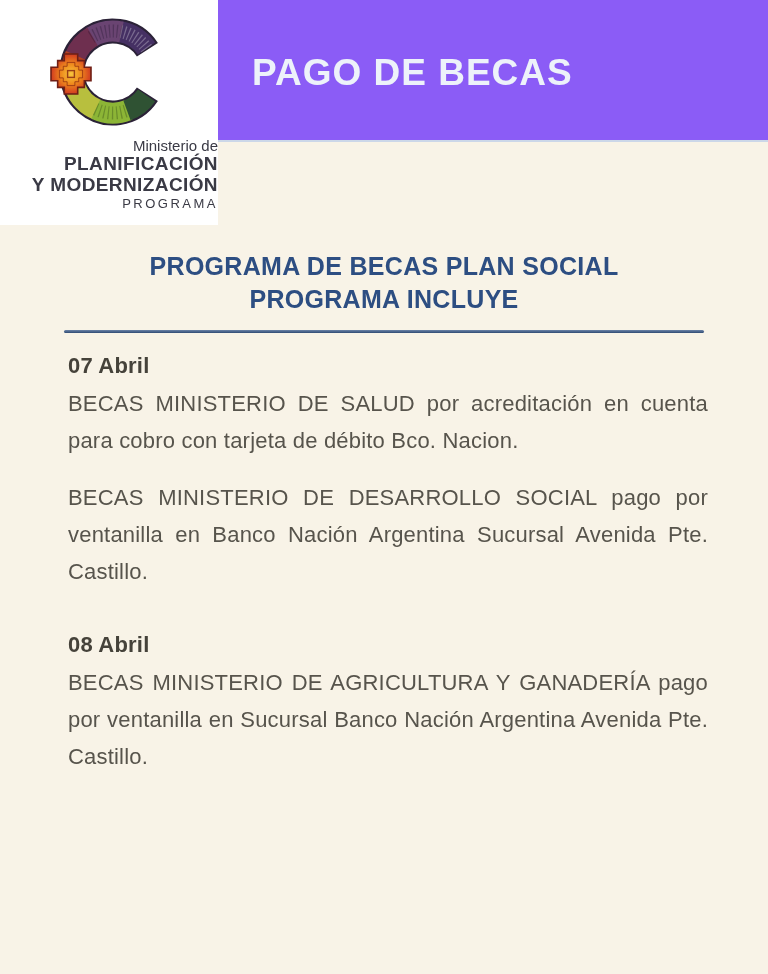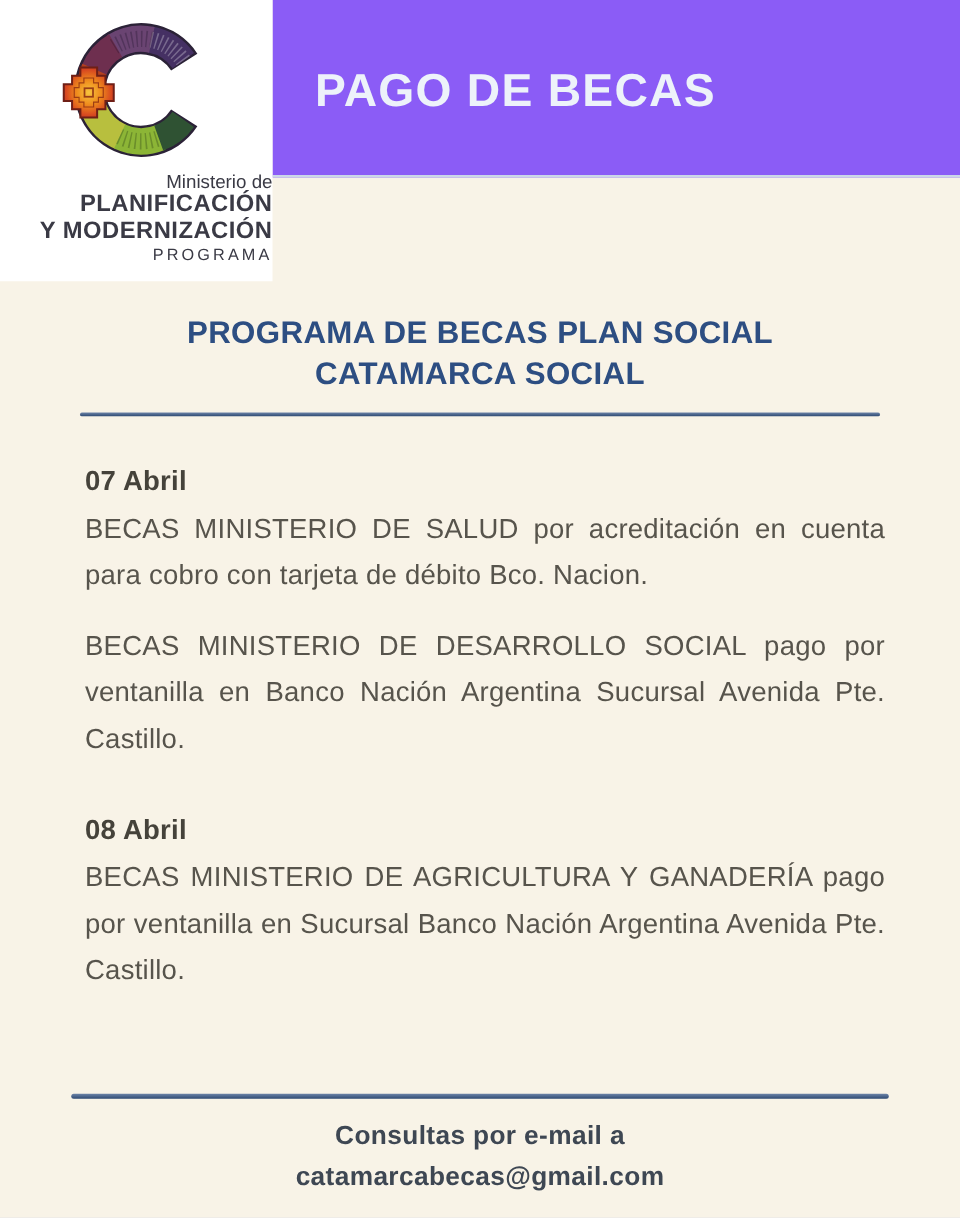--- a/index.html
+++ b/index.html
@@ -68,21 +68,21 @@
   .body-text {
     width: 650px;
     margin-left: 68px;
     font-size: 22px;
     line-height: 37px;
     letter-spacing: .2px;
     color: #57544c;
   }
   .date-heading {
     margin: 0;
-    padding-top: 33px;
+    padding-top: 14px;
     font-size: 22px;
     font-weight: 700;
     color: #45423a;
     font-variant-numeric: oldstyle-nums;
   }
   .para {
     margin: 1px 0 0 0;
     width: 640px;
     text-align: justify;
   }
@@ -148,37 +148,32 @@
       <div class="lt-small">Ministerio de</div>
       <div class="lt-bold">PLANIFICACIÓN</div>
       <div class="lt-bold">Y MODERNIZACIÓN</div>
       <div class="lt-caps">PROGRAMA</div>
     </div>
   </div>
 
   <main class="content">
     <h2 class="program-title">
       <span>PROGRAMA DE BECAS PLAN SOCIAL</span><br>
-      <span>CATAMARCA SOCIAL</span>
+      <span>PROGRAMA INCLUYE</span>
     </h2>
     <div class="rule title-rule"></div>
 
     <div class="body-text">
       <section class="section-1">
         <h3 class="date-heading">07 Abril</h3>
         <p class="para">BECAS MINISTERIO DE SALUD por acreditación en cuenta para cobro con tarjeta de débito Bco. Nacion.</p>
         <p class="para">BECAS MINISTERIO DE DESARROLLO SOCIAL pago por ventanilla en Banco Nación Argentina Sucursal Avenida Pte. Castillo.</p>
       </section>
 
       <section class="section-2">
         <h3 class="date-heading">08 Abril</h3>
         <p class="para">BECAS MINISTERIO DE AGRICULTURA Y GANADERÍA pago por ventanilla en Sucursal Banco Nación Argentina Avenida Pte. Castillo.</p>
       </section>
     </div>
   </main>
 
-  <footer class="footer">
-    <div class="rule footer-rule"></div>
-    <p class="footer-line first">Consultas por e-mail a</p>
-    <p class="footer-line">catamarcabecas@gmail.com</p>
-  </footer>
 
 </div>
 
 </body></html>

